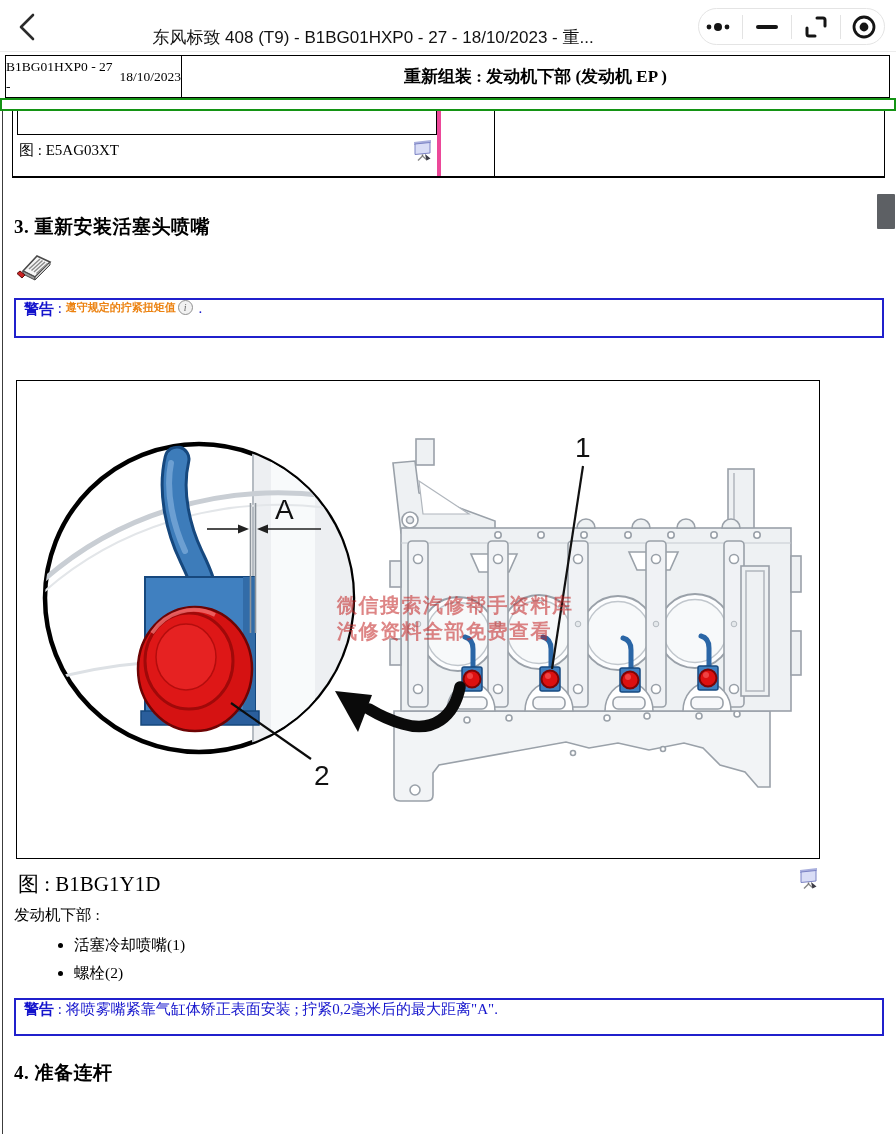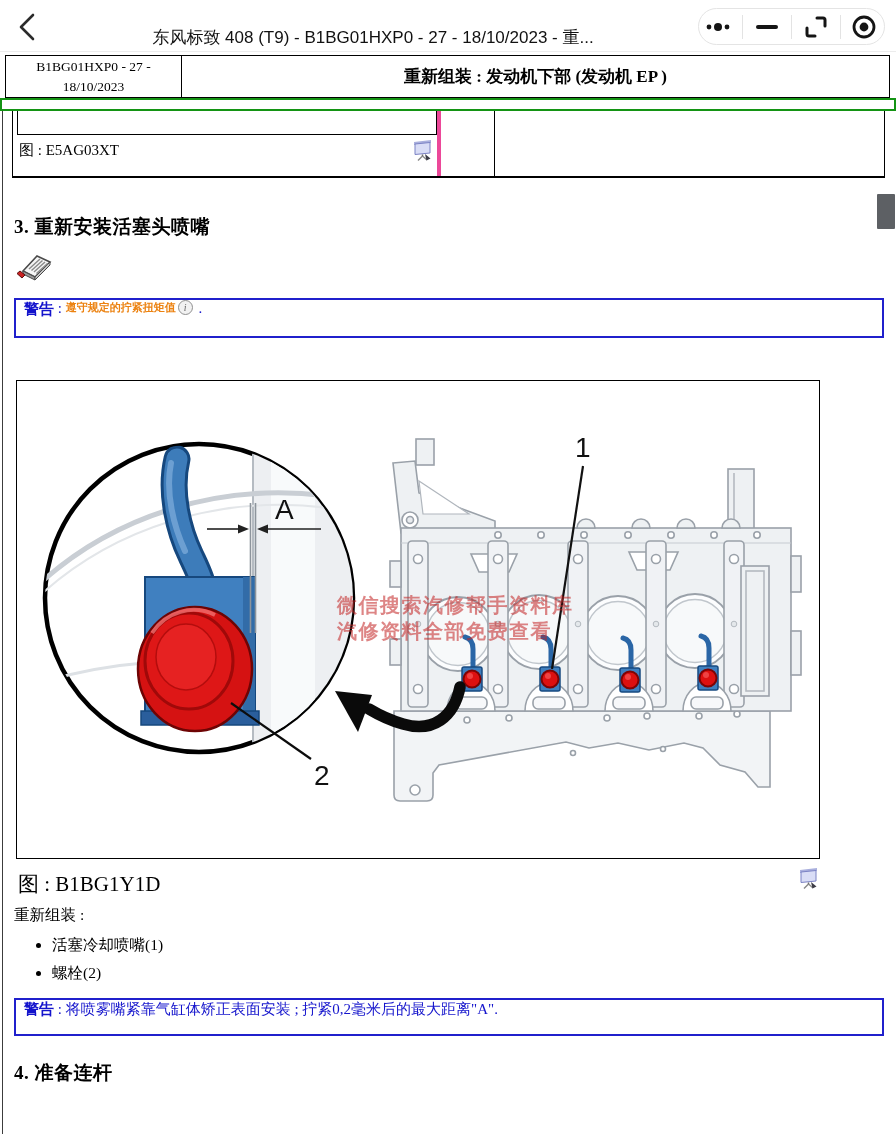--- a/index.html
+++ b/index.html
@@ -19,21 +19,21 @@
   .back-btn{position:absolute;left:14px;top:12px;width:30px;height:30px;cursor:pointer;}
   .tb-title{position:absolute;left:60px;right:210px;top:0;height:52px;line-height:52px;text-align:center;
             font-family:var(--f-sans);font-size:17px;color:#111;white-space:nowrap;overflow:hidden;margin-top:12px;}
   .capsule{position:absolute;left:698px;top:8px;width:187px;height:37px;border:1.5px solid #e4e4e4;border-radius:19px;
            background:#fff;display:flex;align-items:center;justify-content:space-around;}
   .cap-ico{width:30px;height:26px;display:flex;align-items:center;justify-content:center;cursor:pointer;}
   .cap-div{width:1px;height:24px;background:#e3e3e3;}
 
   
   .doc-header{position:absolute;left:5px;top:55px;width:885px;height:43px;border:1px solid #000;display:flex;background:#fff;}
-  .dh-left{width:176px;border-right:1px solid #000;display:flex;flex-direction:column;align-items:center;justify-content:center;
+  .dh-left{width:176px;border-right:1px solid #000;display:flex;flex-direction:row;align-items:center;justify-content:center;
            font-family:var(--f-serif);font-size:13.5px;line-height:1.45;text-align:left;}
   .dh-right{flex:1;display:flex;align-items:center;justify-content:center;font-weight:bold;font-size:17px;
             font-family:var(--f-serif);}
 
   
   .green-strip{position:absolute;left:0;top:98px;width:896px;height:13px;border:2px solid var(--green_strip);background:#fff;}
 
   
   .content-left-border{position:absolute;left:2px;top:111px;width:1px;height:1023px;background:#3c3c3c;}
 
@@ -70,21 +70,21 @@
              vertical-align:-2px;margin:0 2px;cursor:pointer;}
 
   
   .figure{position:absolute;left:16px;top:380px;width:804px;height:479px;border:1px solid #000;background:#fff;}
   .fig-caption-row{position:absolute;left:16px;top:868px;width:804px;height:24px;}
   .fig-caption{position:absolute;left:2px;top:2px;font-size:21px;font-family:var(--f-serif);}
   .fig-icon{position:absolute;right:2px;top:0;cursor:pointer;}
 
   
   .reinstall{position:absolute;left:14px;top:905px;font-size:15.5px;font-family:var(--f-serif);}
-  .reinstall ul{margin:9px 0 0 38px;}
+  .reinstall ul{margin:9px 0 0 60px;}
   .reinstall li{margin-bottom:7px;list-style-type:disc;}
 
   svg text{font-family:var(--f-sans);}
 </style>
 </head>
 <body>
 
 <div class="page">
 
   <div class="topbar">
@@ -377,21 +377,21 @@
         <polygon points="2,4 17,2.5 17,13 2,14.5" fill="#d9ddf6" stroke="#7b82c4" stroke-width="1"></polygon>
         <line x1="9.5" y1="14.5" x2="9.5" y2="16.5" stroke="#666" stroke-width="1.4"></line>
         <line x1="9.5" y1="16" x2="5" y2="20.5" stroke="#888" stroke-width="1.4"></line>
         <line x1="9.5" y1="16" x2="14" y2="20" stroke="#888" stroke-width="1.4"></line>
         <polygon points="12,14 17.5,18.5 13.5,20.5" fill="#3b3b46"></polygon>
       </svg>
     </div>
   </div>
 
   <div class="reinstall">
-    <p>重新组装 :</p>
+    <p>发动机下部 :</p>
     <ul>
       <li>活塞冷却喷嘴(1)</li>
       <li>螺栓(2)</li>
     </ul>
   </div>
 
   <div class="warnbox" id="warnbox2">
     <span class="warn-label">警告</span>
       <span class="warn-text"> : 将喷雾嘴紧靠气缸体矫正表面安装 ; 拧紧0,2毫米后的最大距离"A".</span>
   </div>

